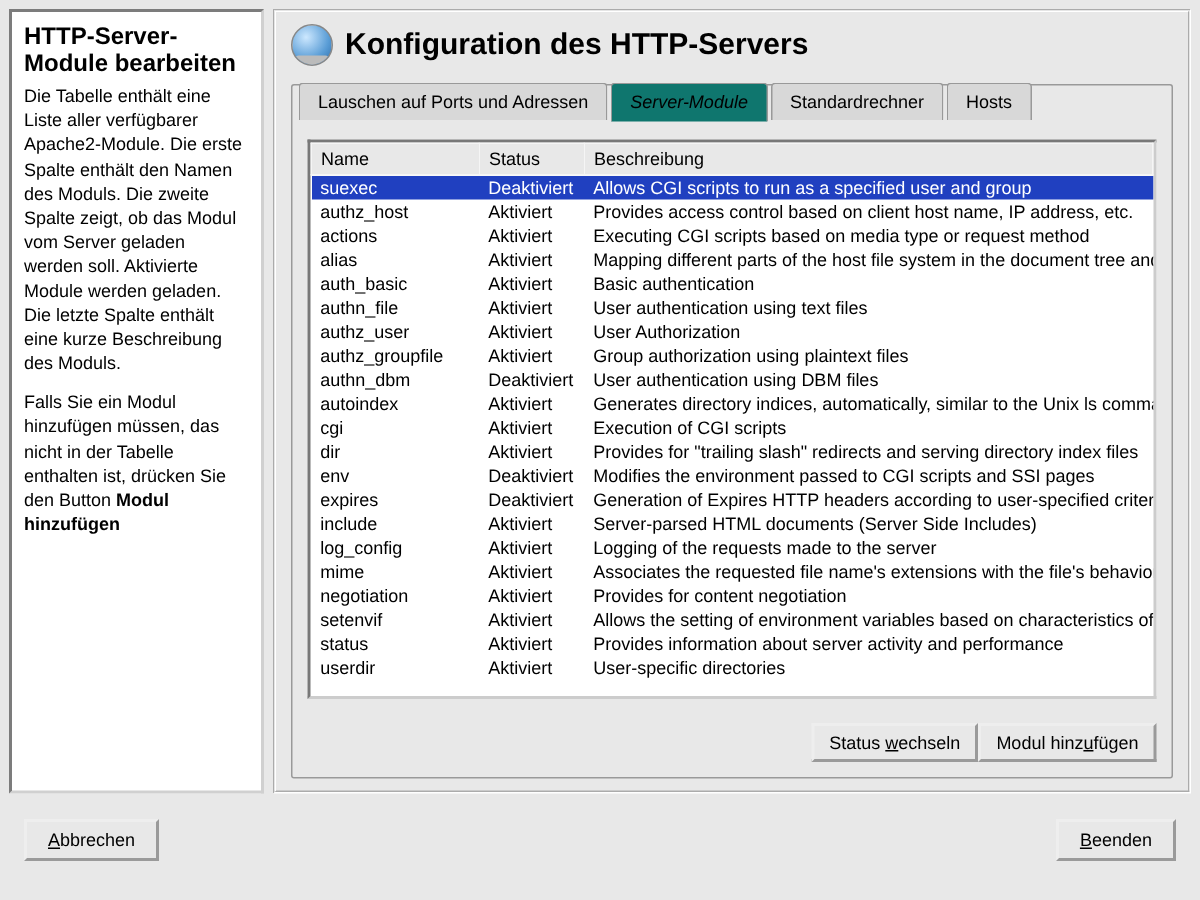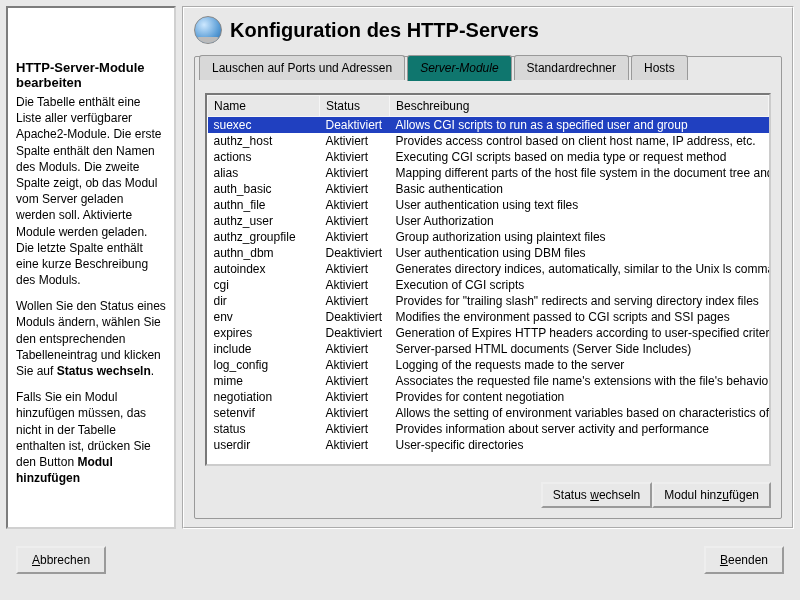--- a/index.html
+++ b/index.html
@@ -18,24 +18,23 @@
   gap: 6px;
 }
 .sidebar {
   width: 170px;
   background: #fff;
   border: 2px inset #d0d0d0;
   padding: 8px;
   overflow: hidden;
 }
 .sidebar h3 {
-  font-size: 13px;
+  font-size: 16px;
   font-weight: bold;
   margin-bottom: 4px;
-  margin-top: 44px;
 }
 .sidebar p {
   font-size: 12px;
   line-height: 1.35;
   margin-bottom: 10px;
 }
 .content {
   flex: 1;
   background: #e8e8e8;
   border: 2px groove #fff;
@@ -173,21 +172,20 @@
 }
 u { text-decoration: underline; }
 </style>
 </head>
 <body>
 
 <div class="main-container">
   <div class="sidebar">
     <h3>HTTP-Server-Module bearbeiten</h3>
     <p>Die Tabelle enthält eine Liste aller verfügbarer Apache2-Module. Die erste Spalte enthält den Namen des Moduls. Die zweite Spalte zeigt, ob das Modul vom Server geladen werden soll. Aktivierte Module werden geladen. Die letzte Spalte enthält eine kurze Beschreibung des Moduls.</p>
-    <p><span>Wollen Sie den Status eines Moduls ändern, wählen Sie den entsprechenden Tabelleneintrag und klicken Sie auf </span><b>Status wechseln</b><span>.</span></p>
     <p><span>Falls Sie ein Modul hinzufügen müssen, das nicht in der Tabelle enthalten ist, drücken Sie den Button </span><b>Modul hinzufügen</b></p>
   </div>
 
   <div class="content">
     <div class="title-row">
       <div class="globe-icon"></div>
       <div class="title">Konfiguration des HTTP-Servers</div>
     </div>
 
     <div class="tab-container">

